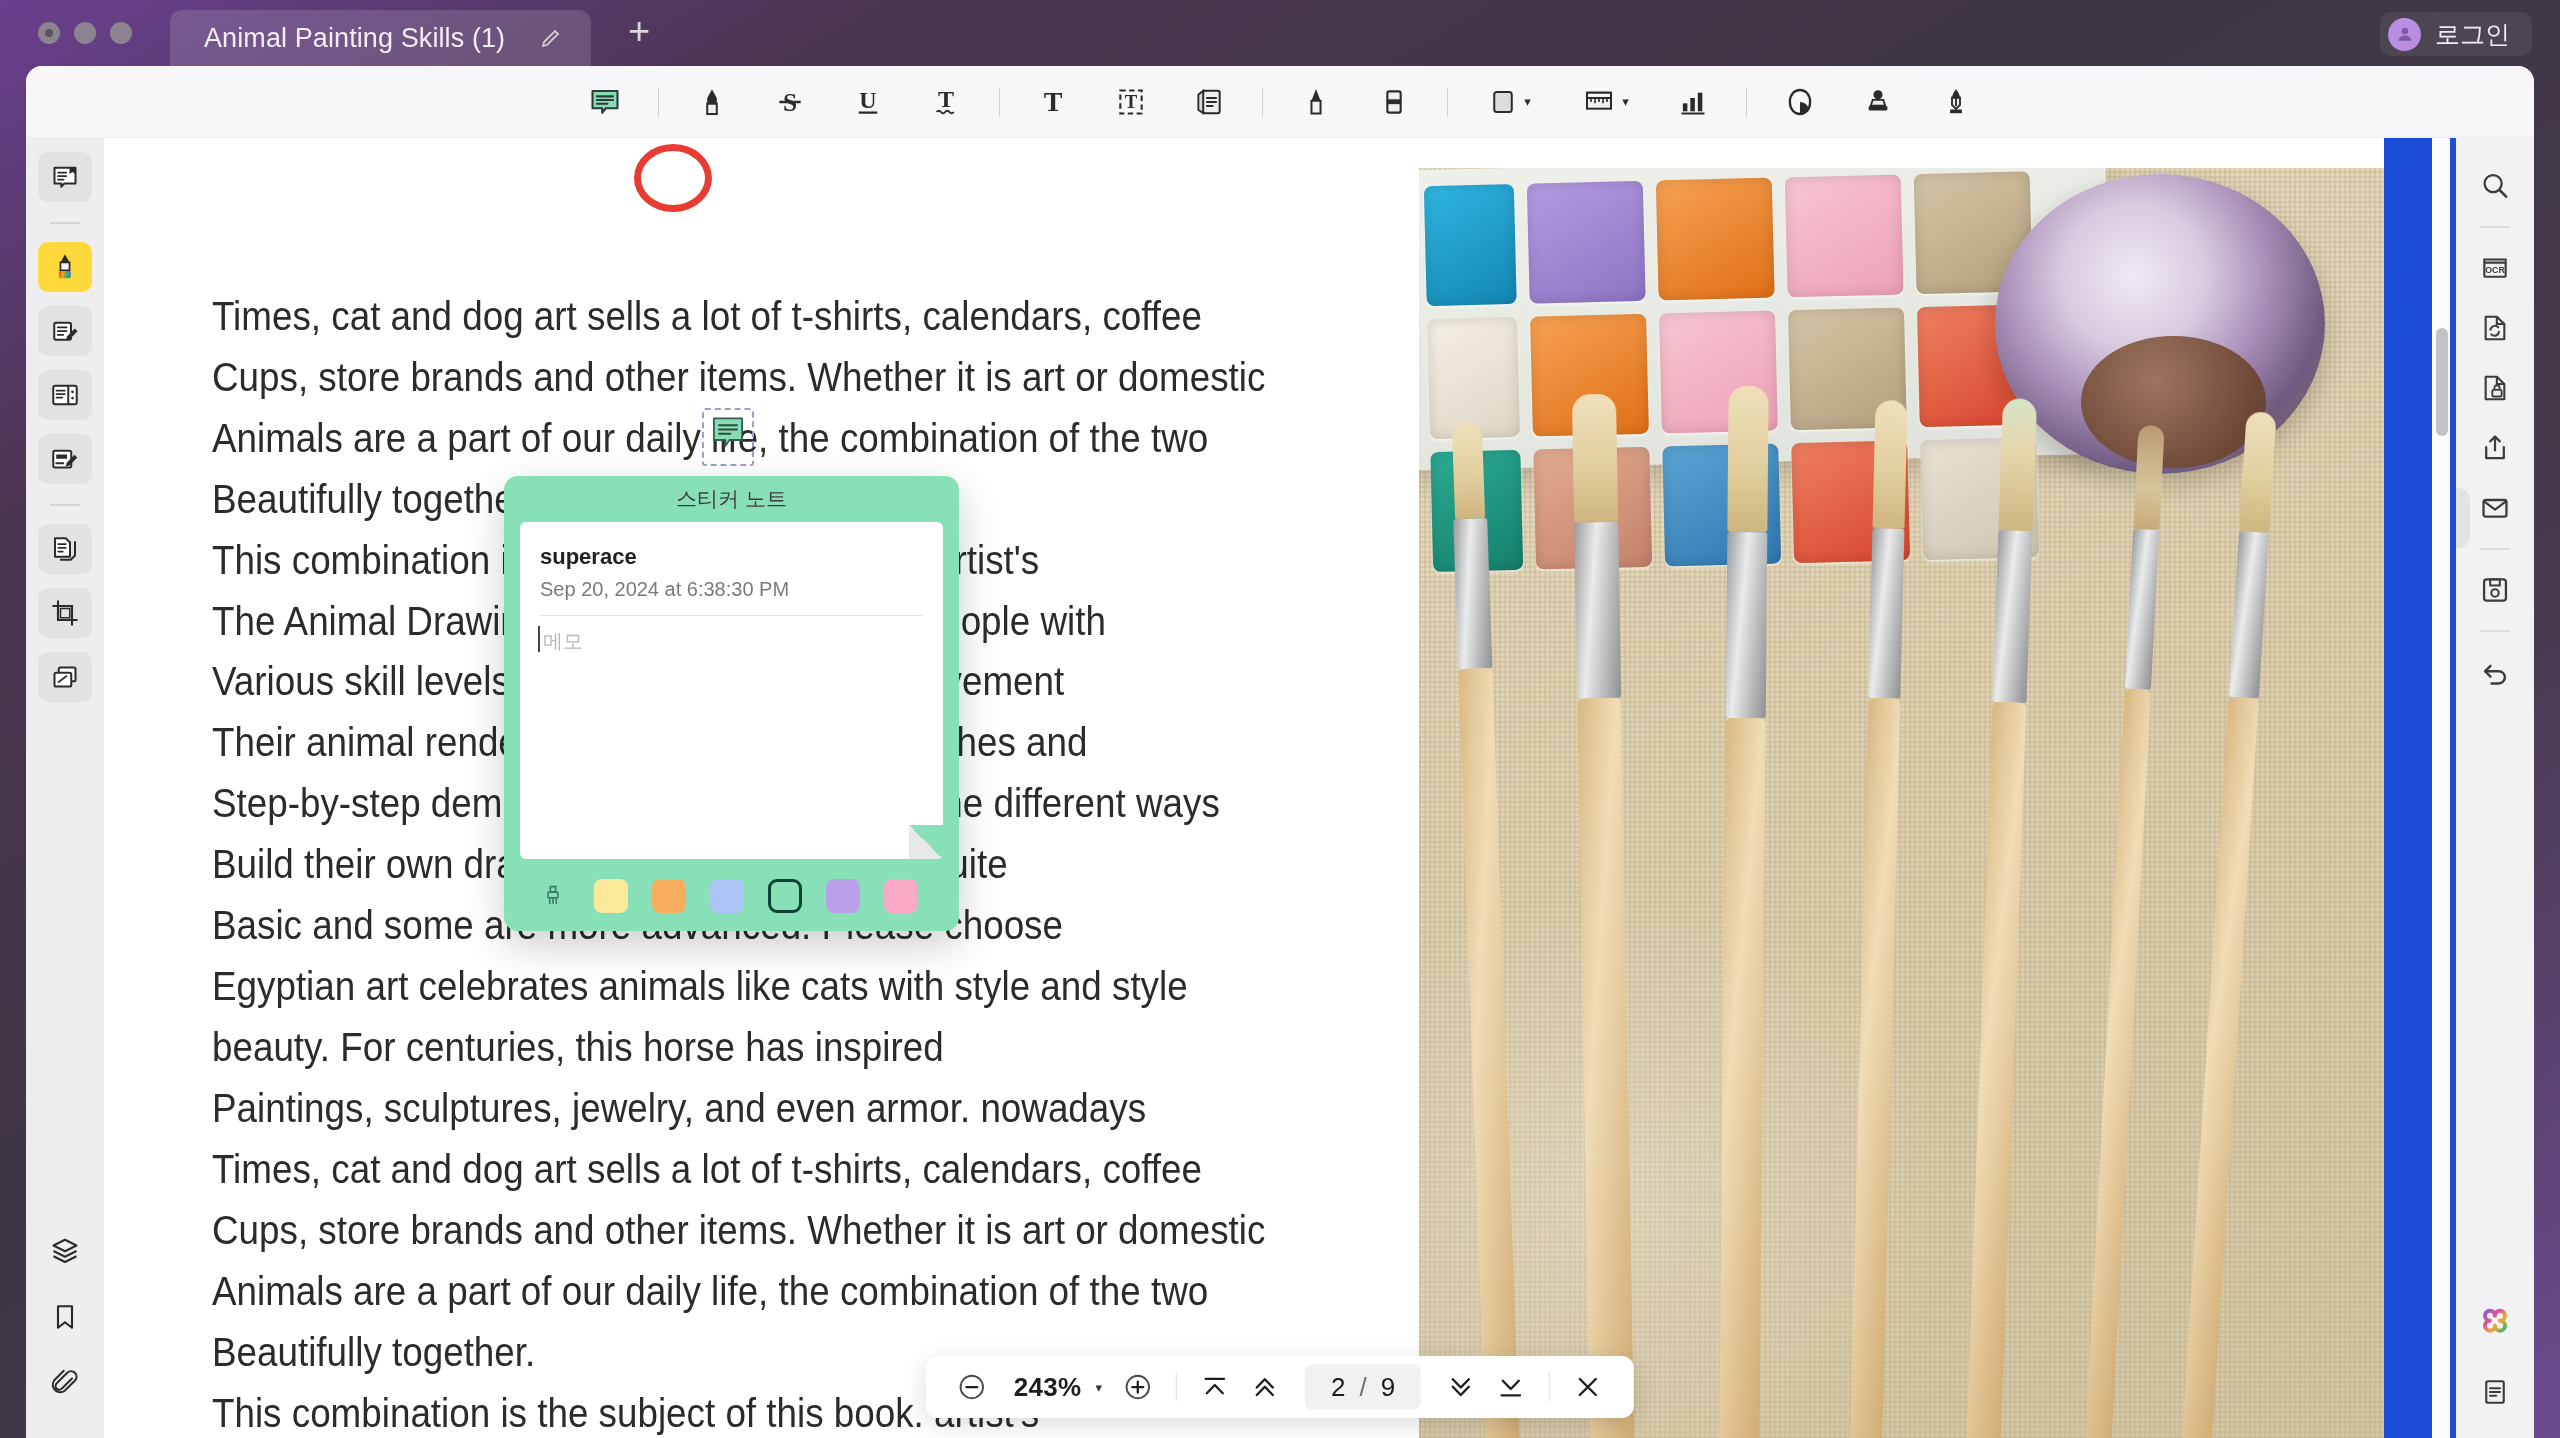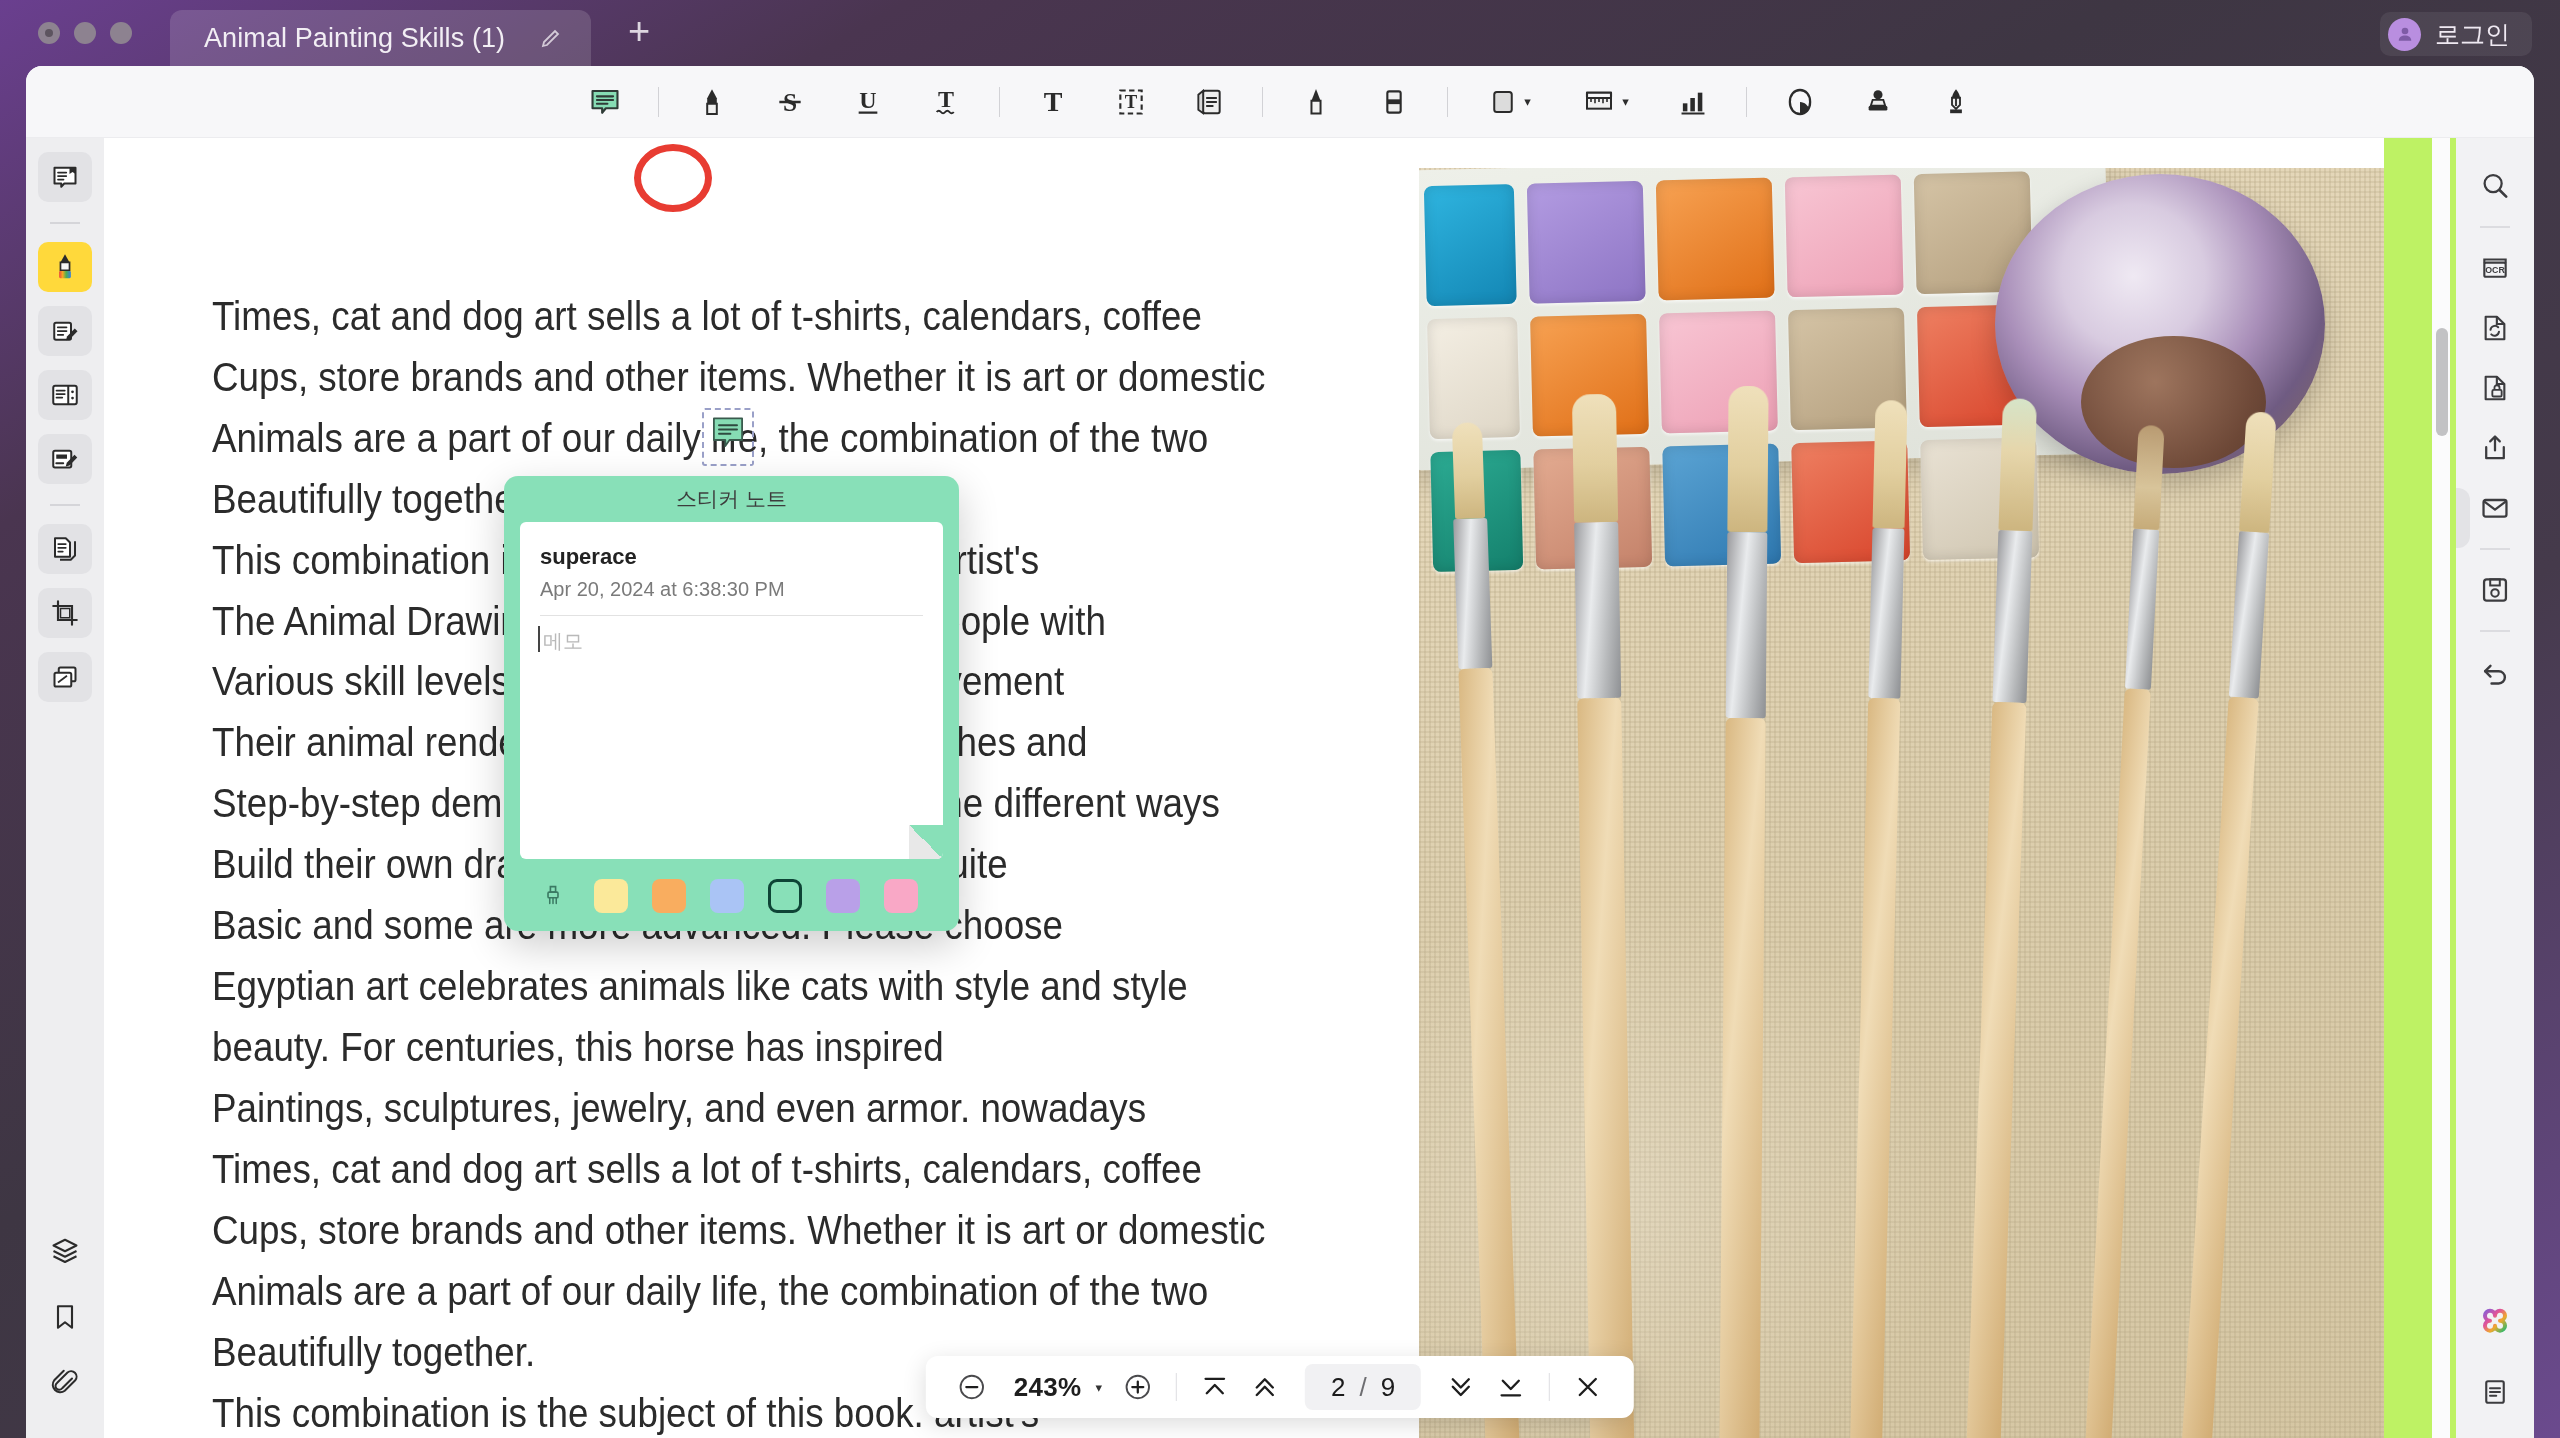--- a/index.html
+++ b/index.html
@@ -117,21 +117,21 @@
     border-radius: 10px; background: #e2e2e5;
   }
   .rail-btn.active { background: #ffd93b; }
   .rail-div { width: 30px; height: 2px; background: #d5d5d9; margin: 6px 0 18px; }
   #rail-spacer { flex: 1; }
   #rail-bottom { padding-bottom: 22px; display: flex; flex-direction: column; align-items: center; }
   .rail-bottom-btn { width: 54px; height: 66px; display: flex; align-items: center; justify-content: center; }
 
   
   #content {
-    flex: 1; position: relative; background: #bef264; overflow: hidden;
+    flex: 1; position: relative; background: #1d4ed8; overflow: hidden;
     display: flex;
   }
   #page {
     position: absolute; left: 0; top: 0; width: 2280px; height: 1372px;
     background: #ffffff;
   }
   #doc-col {
     position: absolute; left: 108px; top: 0; width: 1120px; height: 100%;
   }
   .doc-line {
@@ -685,21 +685,21 @@
             <svg width="36" height="40" viewBox="0 0 24 26">
               <path d="M2.6 2.6h18.8v14.4H13l-2.8 4v-4H2.6z" fill="#86dcb4" stroke="#3a5a4d" stroke-width="1.2" stroke-linejoin="round"></path>
               <path d="M6 7.2h12M6 10h12M6 12.8h7.6" stroke="#2f4a40" stroke-width="1.3" stroke-linecap="round"></path>
             </svg>
           </div>
 
           <div id="sticky">
             <div id="sticky-title">스티커 노트</div>
             <div id="sticky-card">
               <div id="sticky-author">superace</div>
-              <div id="sticky-date">Apr 20, 2024 at 6:38:30 PM</div>
+              <div id="sticky-date">Sep 20, 2024 at 6:38:30 PM</div>
               <div id="sticky-rule"></div>
               <div id="sticky-memo">
                 <span id="memo-caret"></span>
                 <span>메모</span>
               </div>
               <div id="fold"></div>
             </div>
             <div id="swatch-row">
               <div class="sw-cell">
                 <svg width="26" height="28" viewBox="0 0 24 24">

